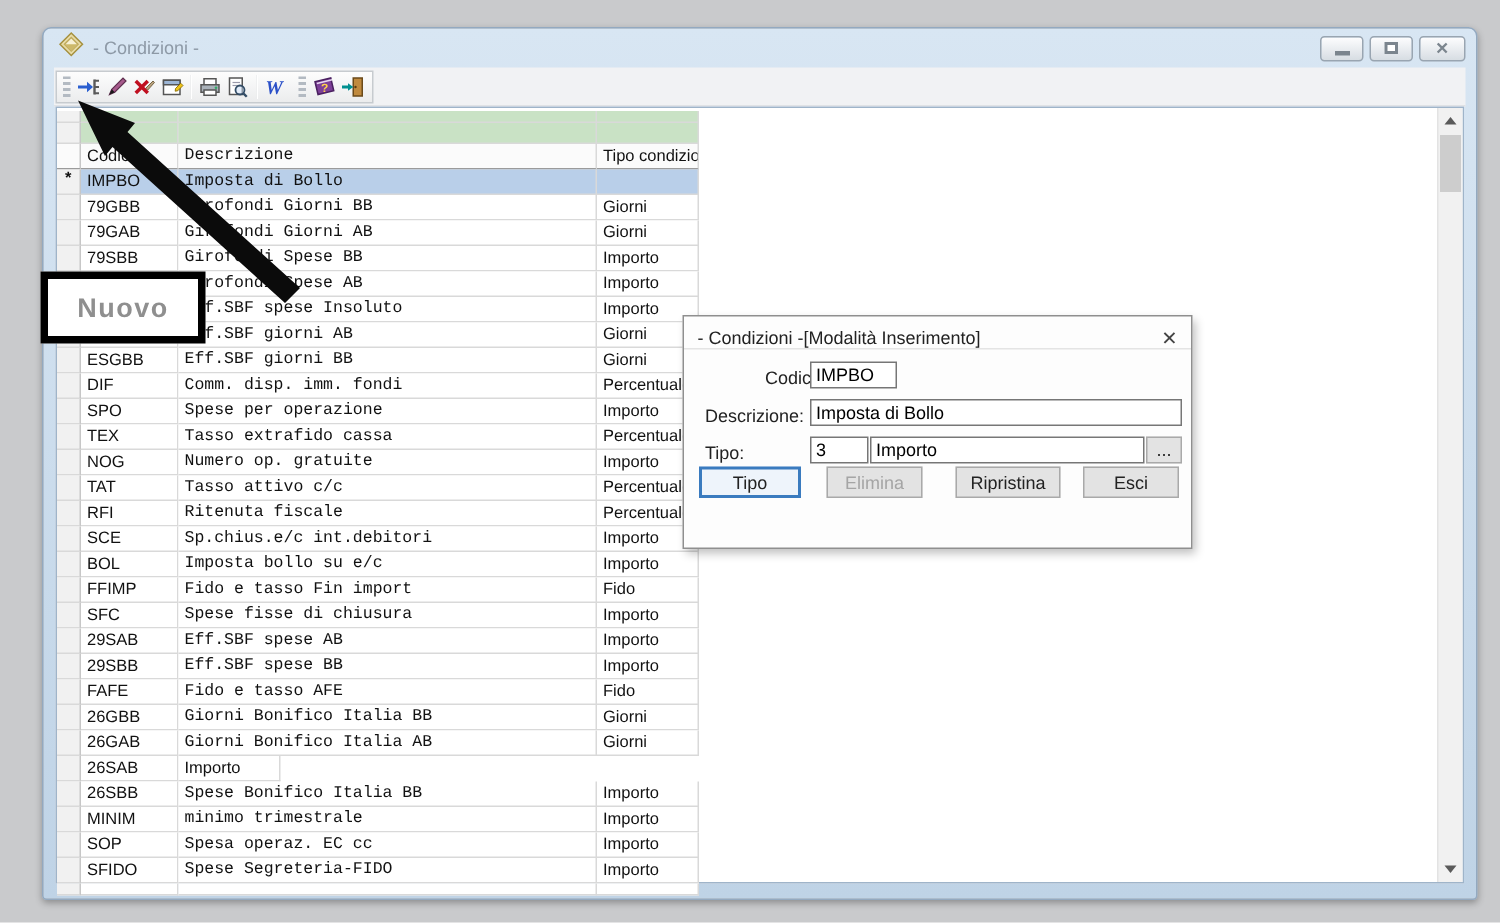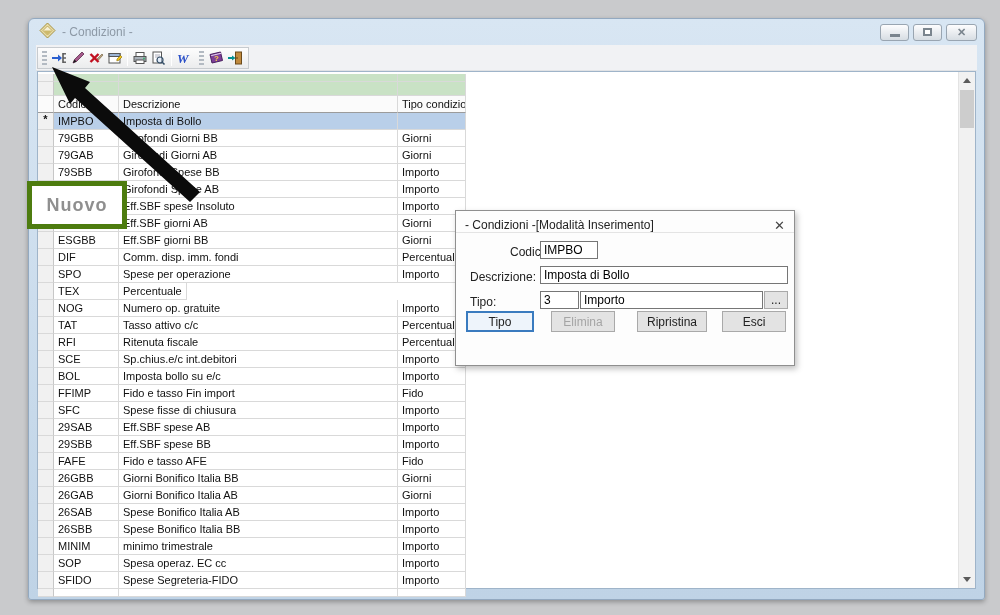--- a/index.html
+++ b/index.html
@@ -37,41 +37,41 @@
   .tri-up { width:0;height:0;border-left:4px solid transparent;border-right:4px solid transparent;border-bottom:5px solid #5a5a5a; }
   .tri-down { width:0;height:0;border-left:4px solid transparent;border-right:4px solid transparent;border-top:5px solid #5a5a5a; }
   .sthumb { position:absolute; left:1px; top:18px; width:14px; height:38px; background:#cdcdcd; }
 
   
   .grid { position:absolute; left:0; top:2px; font-size:11px; color:#111; }
   .grow { display:flex; height:17px; }
   .cell { border-right:1px solid #d9d9d9; border-bottom:1px solid #d9d9d9; padding:2px 0 0 4px;
           white-space:nowrap; overflow:hidden; background:#fff; }
   .c0 { width:16px; background:#f1f1f1; border-right:1px solid #c7c7c7; padding:0; text-align:center; font-weight:bold; }
-  .c1 { width:65px; } .c2 { width:279px; } .c3 { width:68px; }
+  .c1 { width:65px; } .c2 { width:279px;font-family:Liberation Mono, monospace; } .c3 { width:68px; }
   .grow.greenrow .c1,.grow.greenrow .c2,.grow.greenrow .c3 { background:#c9e2c5; }
   .grow.g1 { height:8px; } .grow.g1 .cell { padding:0; }
   .grow.g2 { height:14px; } .grow.g2 .cell { padding:0; }
   .grow.header .cell { background:#fbfbfb; border-bottom:1px solid #9b9b9b; }
   .grow.selected .c1,.grow.selected .c2,.grow.selected .c3 { background:#b9cfe9; }
 
   
   .dialog { position:absolute; left:455px; top:210px; width:340px; height:156px; background:#fdfdfd;
             border:1px solid #8f8f8f; box-shadow:2px 3px 6px rgba(0,0,0,.25); font-size:12px; color:#222; z-index:20; }
   .dlg-title { height:22px; border-bottom:1px solid #e4e4e4; display:flex; align-items:flex-end; padding:0 9px; }
   .dlg-close { margin-left:auto; color:#444; font-size:13px; line-height:13px; }
   .dlg-label { position:absolute; left:14px; color:#222; }
   .dlg-input { position:absolute; border:1px solid #767676; height:18px; font:12px "Liberation Sans",sans-serif; padding:0 3px; background:#fff; }
   .dlg-btn { position:absolute; height:21px; background:#e3e3e3; border:1px solid #a9a9a9; font:12px "Liberation Sans",sans-serif; color:#222; }
   .dlg-btn.primary { border:2px solid #3a7bbf; background:#eef4fb; }
   .dlg-btn.disabled { color:#a5a5a5; }
 
   
-  .nuovo-box { position:absolute; left:27px; top:181px; width:100px; height:48px; background:#fff;
-               border:5px solid #4d7c0f; z-index:30; display:flex; align-items:center; justify-content:center;
+  .nuovo-box { position:absolute; left:27px; top:181px; width:110px; height:48px; background:#fff;
+               border:5px solid #000000; z-index:30; display:flex; align-items:center; justify-content:center;
                font-size:18px; font-weight:bold; color:#8f8f8f; letter-spacing:1px; }
   .arrow-layer { position:absolute; inset:0; z-index:31; pointer-events:none; }
 </style>
 </head>
 <body>
 
 <div class="screen">
 
   <div class="window">
 
@@ -264,20 +264,21 @@
             </div>
             <div class="grow">
               <div class="cell c0"></div>
               <div class="cell c1">SPO</div>
               <div class="cell c2">Spese per operazione</div>
               <div class="cell c3">Importo</div>
             </div>
             <div class="grow">
               <div class="cell c0"></div>
               <div class="cell c1">TEX</div>
+              <div class="cell c2">Tasso extrafido cassa</div>
               <div class="cell c3">Percentuale</div>
             </div>
             <div class="grow">
               <div class="cell c0"></div>
               <div class="cell c1">NOG</div>
               <div class="cell c2">Numero op. gratuite</div>
               <div class="cell c3">Importo</div>
             </div>
             <div class="grow">
               <div class="cell c0"></div>
@@ -341,21 +342,20 @@
             </div>
             <div class="grow">
               <div class="cell c0"></div>
               <div class="cell c1">26GAB</div>
               <div class="cell c2">Giorni Bonifico Italia AB</div>
               <div class="cell c3">Giorni</div>
             </div>
             <div class="grow">
               <div class="cell c0"></div>
               <div class="cell c1">26SAB</div>
-              <div class="cell c2">Spese Bonifico Italia AB</div>
               <div class="cell c3">Importo</div>
             </div>
             <div class="grow">
               <div class="cell c0"></div>
               <div class="cell c1">26SBB</div>
               <div class="cell c2">Spese Bonifico Italia BB</div>
               <div class="cell c3">Importo</div>
             </div>
             <div class="grow">
               <div class="cell c0"></div>

